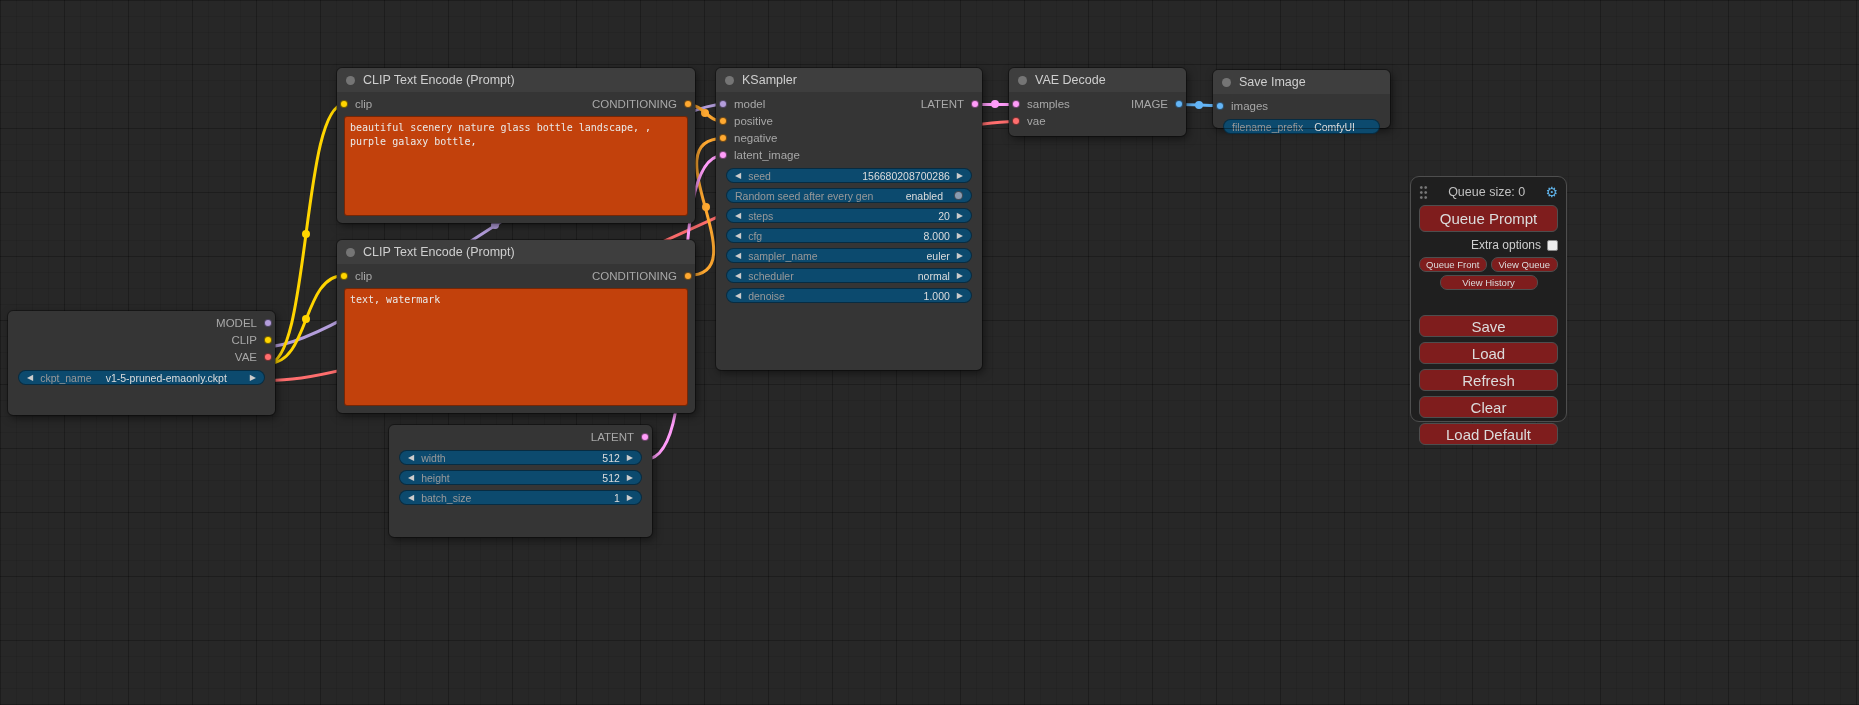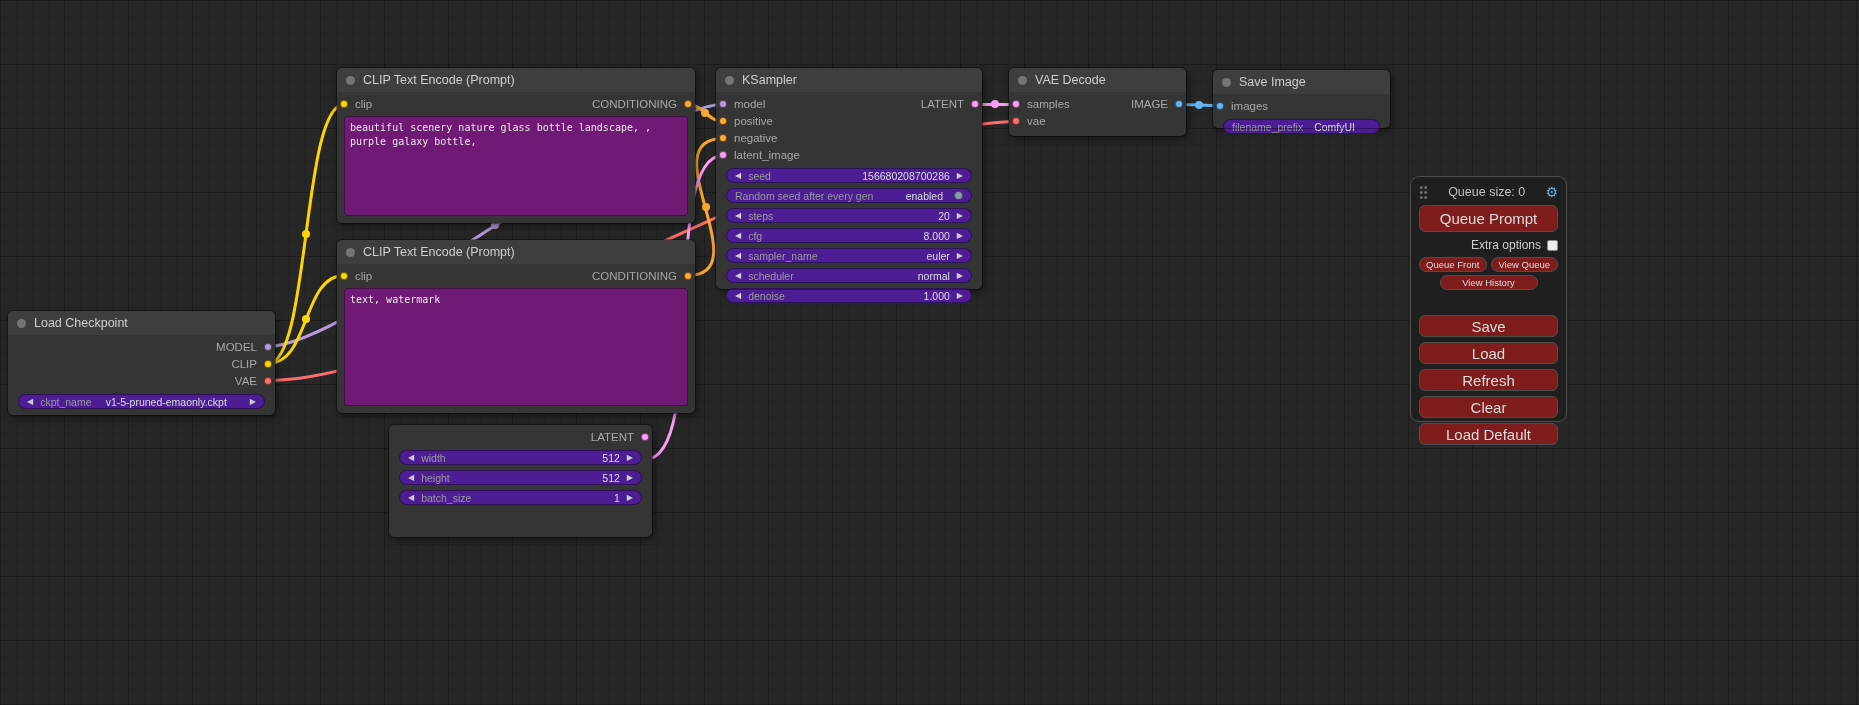--- a/index.html
+++ b/index.html
@@ -28,30 +28,30 @@
   .tdot{width:9px;height:9px;border-radius:50%;background:#757575;flex:0 0 auto;}
   .srow{display:flex;align-items:center;height:17px;flex:0 0 17px;}
   .first{margin-top:3px;}
   .in{justify-content:flex-start;gap:7px;padding-left:3px;}
   .out{justify-content:flex-end;gap:7px;padding-right:3px;}
   .dual{display:flex;align-items:center;justify-content:space-between;height:17px;flex:0 0 17px;padding:0 3px;}
   .dual .g{display:flex;align-items:center;gap:7px;}
   .dot{width:8px;height:8px;border-radius:50%;flex:0 0 auto;border:1px solid rgba(0,0,0,0.55);box-sizing:border-box;}
   .slbl{white-space:nowrap;text-align:right;}
   .widget{
-    height:15px;flex:0 0 15px;background:#4c1d95;border-radius:8px;margin:5px 10px 0;
+    height:15px;flex:0 0 15px;background:#0c4a6e;border-radius:8px;margin:5px 10px 0;
     display:flex;align-items:center;padding:0 8px;gap:7px;font-size:10.5px;color:#999;
     border:1px solid rgba(0,0,0,0.4);box-sizing:border-box;white-space:nowrap;overflow:hidden;
   }
   .wval{margin-left:auto;color:#ddd;}
   .wval.centerish{margin-right:16px;}
   .arrow{color:#ccc;font-size:8px;line-height:1;flex:0 0 auto;}
   .togglecircle{width:9px;height:9px;border-radius:50%;flex:0 0 auto;margin-left:4px;border:1px solid rgba(0,0,0,0.5);box-sizing:border-box;}
   .ta{
-    flex:1;background:#701a75;border-radius:3px;margin:4px 7px 7px;padding:4px 5px;
+    flex:1;background:#c2410c;border-radius:3px;margin:4px 7px 7px;padding:4px 5px;
     font-family:"DejaVu Sans Mono", monospace;font-size:10px;line-height:1.35;color:#eaeaea;
     white-space:pre-wrap;overflow:hidden;border:1px solid rgba(0,0,0,0.4);
   }
   
   .menu{
     position:absolute;z-index:3;left:1410px;top:176px;width:157px;height:246px;box-sizing:border-box;
     background:#1f1f1f;border:1px solid #4e4e4e;border-radius:9px;padding:4px 8px 10px;
     display:flex;flex-direction:column;
   }
   .mhead{display:flex;align-items:center;height:22px;flex:0 0 22px;color:#c0c0c0;font-size:12.5px;}
@@ -99,24 +99,20 @@
     <circle cx="686" cy="307" r="4" fill="#FF9CF9"></circle>
 
     <path d="M 975 104.5 C 992 104.5, 999 104.5, 1016 104.5" stroke="#FF9CF9"></path>
     <circle cx="995" cy="104" r="4" fill="#FF9CF9"></circle>
 
     <path d="M 1179 104.5 C 1196 104.5, 1203 105.5, 1220 105.5" stroke="#64B5F6"></path>
     <circle cx="1199" cy="105" r="4" fill="#64B5F6"></circle>
   </svg>
 
   <div class="node" style="left:8px;top:311px;width:267px;height:104px">
-    <div class="ntitle">
-      <span class="tdot"></span>
-      <span>Load Checkpoint</span>
-    </div>
     <div class="srow out first">
       <span class="slbl">MODEL</span>
       <span class="dot" style="background: rgb(179, 157, 219);"></span>
     </div>
     <div class="srow out">
       <span class="slbl">CLIP</span>
       <span class="dot" style="background: rgb(255, 213, 0);"></span>
     </div>
     <div class="srow out">
       <span class="slbl">VAE</span>
@@ -184,21 +180,21 @@
       <span class="arrow">▶</span>
     </div>
     <div class="widget">
       <span class="arrow">◀</span>
       <span>batch_size</span>
       <span class="wval">1</span>
       <span class="arrow">▶</span>
     </div>
   </div>
 
-  <div class="node" style="left:716px;top:68px;width:266px;height:221px">
+  <div class="node" style="left:716px;top:68px;width:266px;height:302px">
     <div class="ntitle">
       <span class="tdot"></span>
       <span>KSampler</span>
     </div>
     <div class="dual first">
       <span class="g">
         <span class="dot" style="background: rgb(179, 157, 219);"></span>
         <span class="slbl">model</span>
       </span>
       <span class="g">

